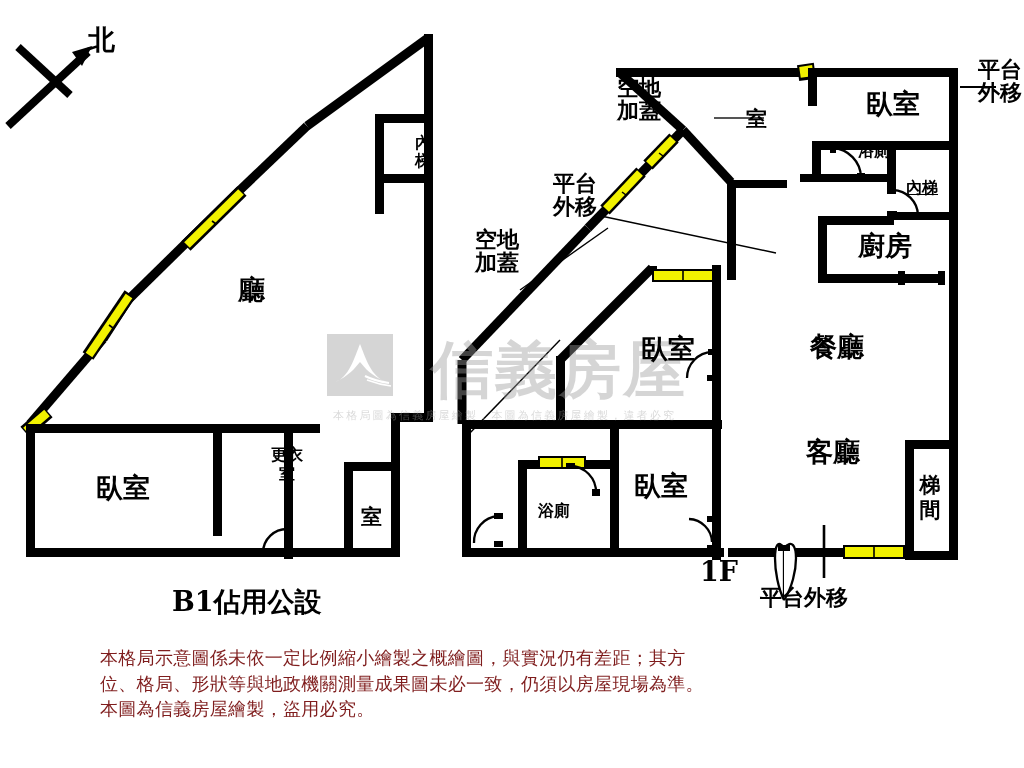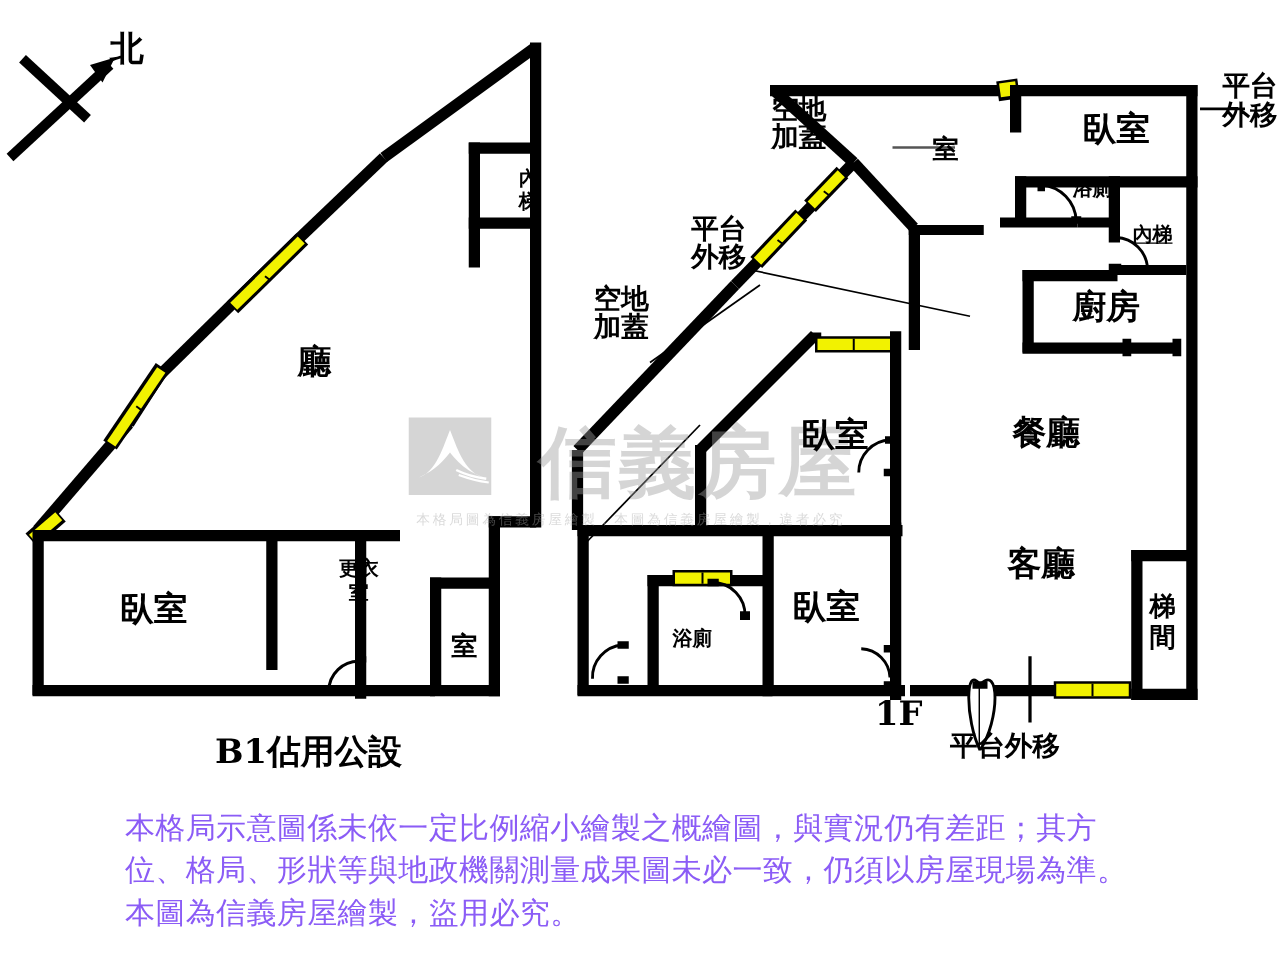--- a/index.html
+++ b/index.html
@@ -45,21 +45,21 @@
     position:absolute;left:8px;top:78px;
     font-family:"DejaVu Sans","Liberation Sans",sans-serif;
     font-size:11px;color:#a8a8a8;letter-spacing:2.2px;white-space:pre;
   }
   #wm .wmlogo{position:absolute;left:0;top:2px;width:70px;height:70px;}
 
   
   #disclaimer{
     position:absolute;left:100px;top:645px;width:860px;
     font-family:"DejaVu Serif","Liberation Serif",serif;
-    font-size:24px;color:#8b5cf6;line-height:1.42;white-space:pre-line;
+    font-size:18px;color:#7f1d1d;line-height:1.42;white-space:pre-line;
     letter-spacing:.3px;
   }
 </style>
 </head>
 <body>
 
 <div id="root">
 
   <svg id="plan" viewBox="0 0 1024 768">
 
@@ -298,19 +298,19 @@
   <div class="lab floorlabel" style="left:700px;top:558px;">1F</div>
 
   <div class="lab callout" style="left:602px;top:76px;width:74px;">空地
 加蓋</div>
   <div class="lab callout" style="left:460px;top:228px;width:74px;">空地
 加蓋</div>
   <div class="lab callout" style="left:538px;top:172px;width:74px;">平台
 外移</div>
   <div class="lab callout" style="left:978px;top:58px;width:42px;line-height:1.06;">平台
 外移</div>
-  <div class="lab callout" style="left:760px;top:586px;">平台外移</div>
+  <div class="lab callout" style="left:760px;top:586px;font-family:Liberation Serif, serif;">平台外移</div>
 
   <div id="disclaimer">本格局示意圖係未依一定比例縮小繪製之概繪圖，與實況仍有差距；其方
 位、格局、形狀等與地政機關測量成果圖未必一致，仍須以房屋現場為準。
 本圖為信義房屋繪製，盜用必究。</div>
 
 </div>
 
 </body></html>

